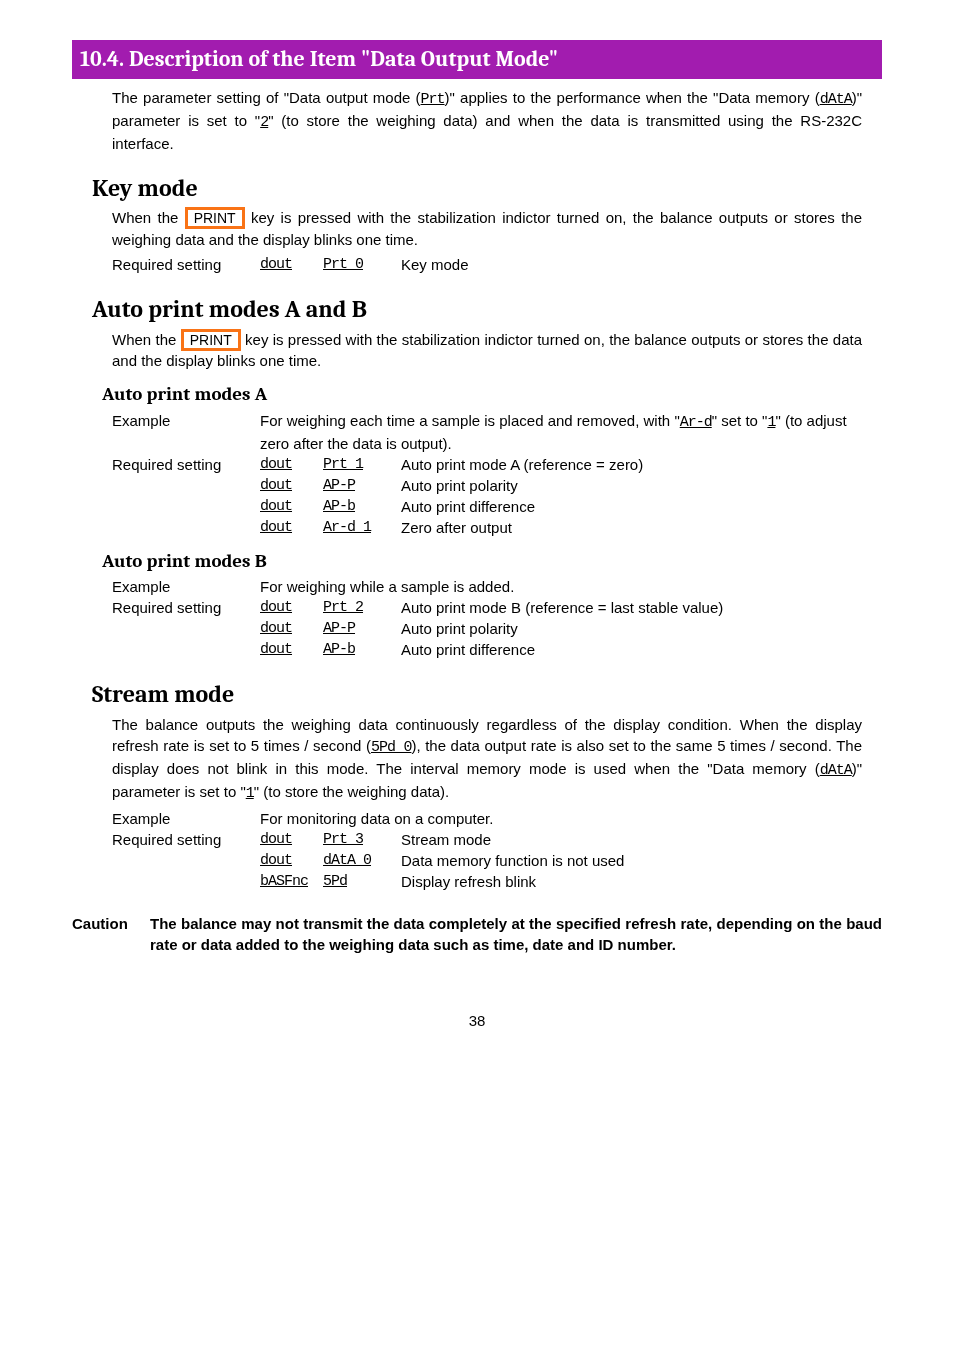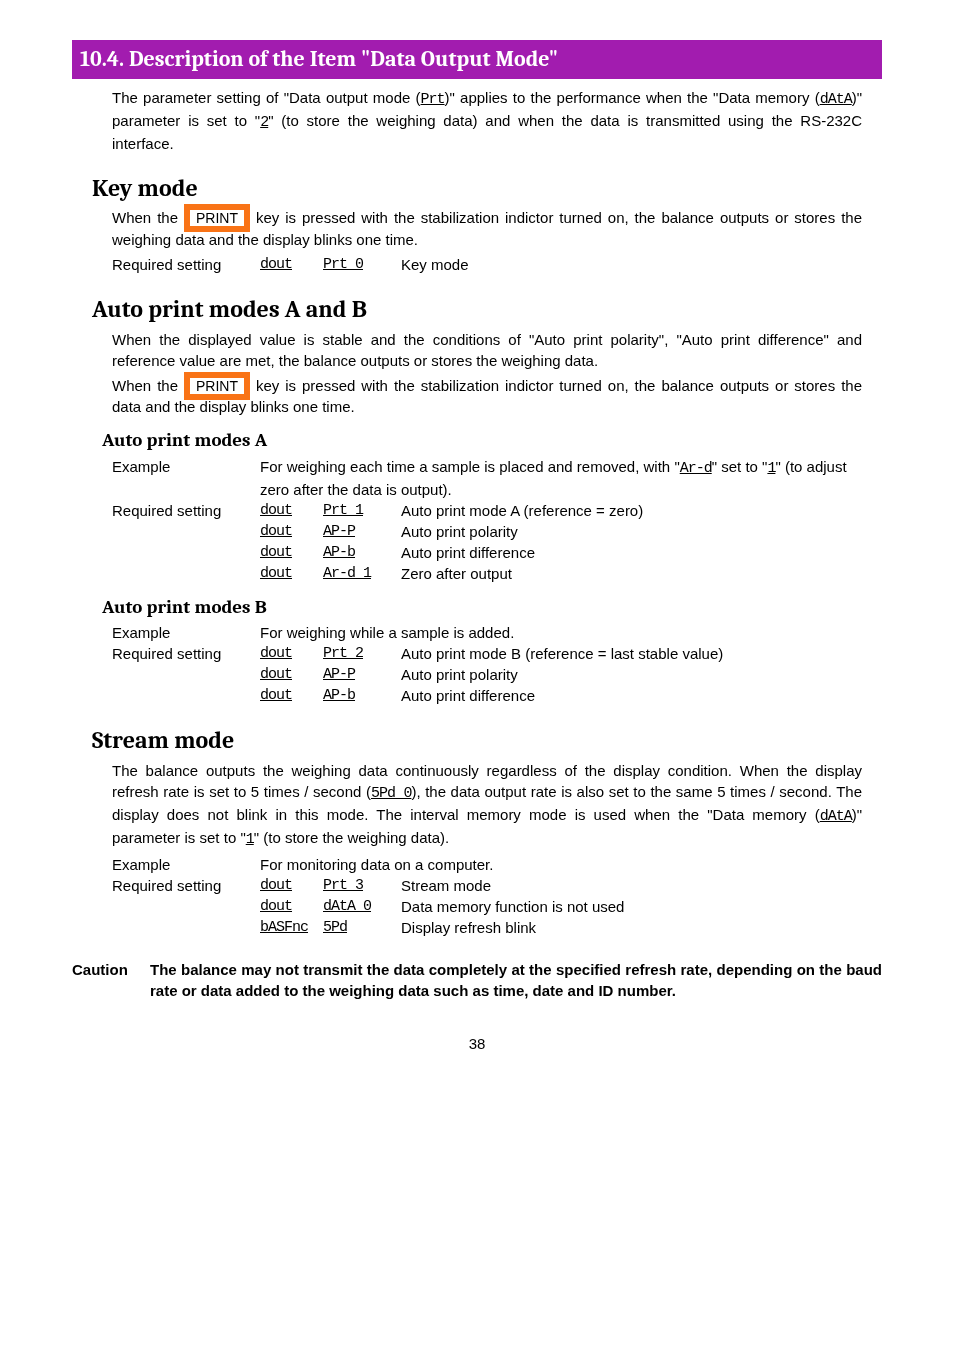--- a/index.html
+++ b/index.html
@@ -36,21 +36,21 @@
     font-weight: bold;
   }
   p { margin: 0 0 4px 0; }
   .seg {
     font-family: "Courier New", monospace;
     font-variant-ligatures: none;
     letter-spacing: -1px;
     text-decoration: underline;
   }
   .keycap {
-    border: 6px solid #f97316;
+    border: 3px solid #f97316;
     padding: 0 6px;
     font-size: 14px;
     font-family: Arial, sans-serif;
   }
   table.settings {
     border-collapse: collapse;
     margin-left: 0;
   }
   table.settings td {
     padding: 0 8px 0 0;
@@ -67,21 +67,21 @@
     font-weight: bold;
     width: 78px;
     flex: 0 0 78px;
   }
   .caution-text {
     font-weight: bold;
     text-align: justify;
   }
   .page-num {
     text-align: center;
-    margin-top: 32px;
+    margin-top: 55px;
   }
   .just { text-align: justify; }
 </style>
 </head>
 <body>
 
 <div class="banner">10.4. Description of the Item "Data Output Mode"</div>
 
 <div class="indent">
   <p class="just">
@@ -101,21 +101,20 @@
       <td class="col1 seg">dout</td>
       <td class="col2 seg">Prt 0</td>
       <td>Key mode</td>
     </tr>
   </tbody>
     </table>
 </div>
 
 <h2>Auto print modes A and B</h2>
 <div class="indent">
-  <p class="just">When the displayed value is stable and the conditions of "Auto print polarity", "Auto print difference" and reference value are met, the balance outputs or stores the weighing data.</p>
   <p class="just">
     <span>When the </span><span class="keycap">PRINT</span><span> key is pressed with the stabilization indictor turned on, the balance outputs or stores the data and the display blinks one time.</span>
   </p>
 </div>
 
 <h3>Auto print modes A</h3>
 <div class="indent">
   <table class="settings">
     <tbody>
         <tr>

